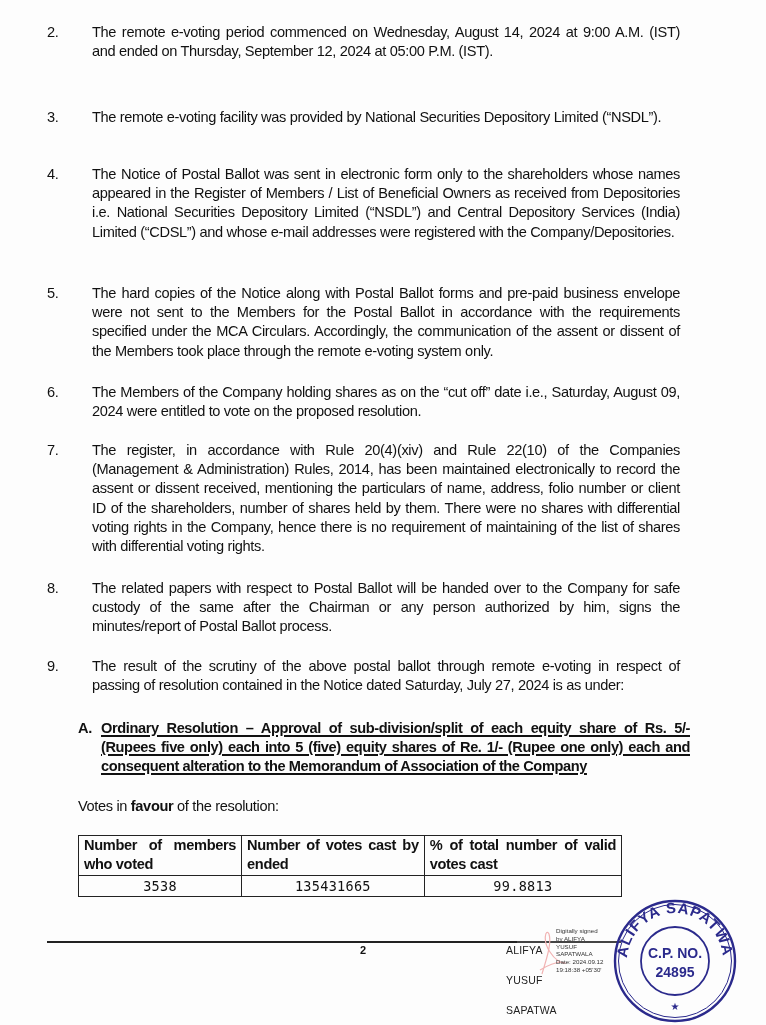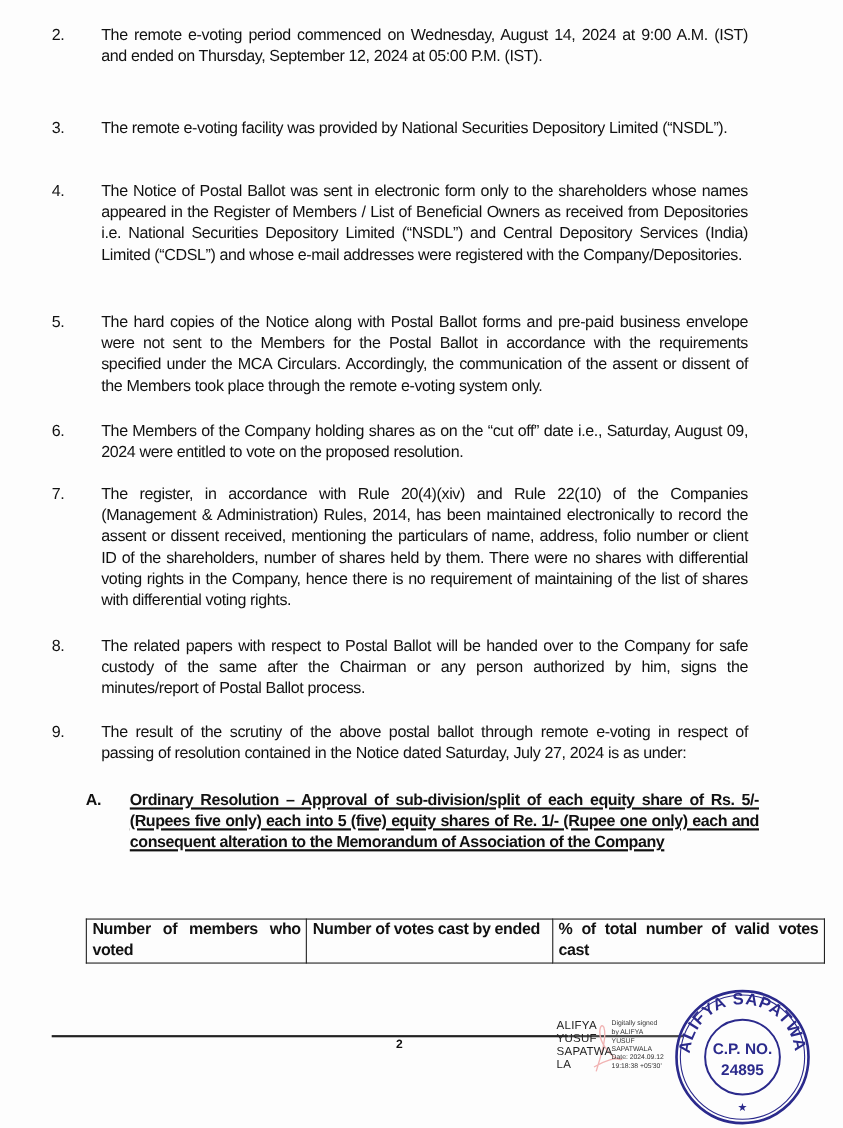--- a/index.html
+++ b/index.html
@@ -15,40 +15,40 @@
       font-size: 14.6px; line-height: 19.2px;
       letter-spacing: -0.35px;
     }
     .item .num { position: absolute; left: 0; top: 0; width: 28px; }
     .item .txt { margin-left: 45px; text-align: justify; text-align-last: left; }
     .sub {
       position: absolute; left: 78px; width: 612px;
       font-size: 14.6px; line-height: 19.2px; font-weight: bold; letter-spacing: -0.4px;
     }
     .sub .num { position: absolute; left: 0; top: 0; }
-    .sub .txt { margin-left: 40px; text-decoration: underline; text-decoration-thickness: 1.5px; text-underline-offset: 2px; text-align: justify; text-align-last: left; }
+    .sub .txt { margin-left: 23px; text-decoration: underline; text-decoration-thickness: 1.5px; text-underline-offset: 2px; text-align: justify; text-align-last: left; }
     .votes-label {
       position: absolute; left: 78px; top: 797px;
       font-size: 14.6px; line-height: 19px; letter-spacing: -0.35px;
     }
     .votes-label b { font-weight: bold; }
     table.vt {
-      position: absolute; left: 78px; top: 835px; width: 672px;
+      position: absolute; left: 78px; top: 835px; width: 544px;
       border-collapse: collapse; font-size: 14.6px; letter-spacing: -0.35px;
     }
     table.vt td, table.vt th {
       border: 1.4px solid #222; padding: 0 5px; vertical-align: top;
     }
     table.vt th { font-weight: bold; text-align: justify; text-align-last: left; line-height: 19px; height: 39px; }
     table.vt td { text-align: center; font-family: "DejaVu Sans Mono", "Liberation Mono", monospace; font-size: 13.5px; height: 20px; line-height: 20px; letter-spacing: 0.3px; }
     .footer-line { position: absolute; left: 47px; top: 941px; width: 470px; height: 2px; background: #222; }
     .footer-line2 { position: absolute; left: 517px; top: 941px; width: 104px; height: 1.5px; background: #444; }
     .page-num { position: absolute; left: 360px; top: 944px; font-size: 11px; font-weight: bold; }
     .signer { position: absolute; left: 506px; top: 926px; font-size: 10.5px; line-height: 12px; color: #222; }
-    .signer-name div { letter-spacing: 0.2px; }
+    .signer-name div { letter-spacing: 0.2px; margin-top: 18px; }
     .dig { position: absolute; left: 556px; top: 927px; font-size: 6.2px; line-height: 7.8px; color: #333; }
     .pdf-mark { position: absolute; left: 536px; top: 930px; width: 30px; height: 46px; }
     .stamp { position: absolute; left: 610px; top: 897px; width: 130px; height: 128px; }
   </style>
 </head>
 <body>
 
 <div class="page">
 
   <div class="item" style="top:23px">
@@ -89,32 +89,38 @@
   <div class="item" style="top:657px">
     <span class="num">9.</span>
     <div class="txt">The result of the scrutiny of the above postal ballot through remote e-voting in respect of passing of resolution contained in the Notice dated Saturday, July 27, 2024 is as under:</div>
   </div>
 
   <div class="sub" style="top:719px">
     <span class="num">A.</span>
     <div class="txt">Ordinary Resolution – Approval of sub-division/split of each equity share of Rs. 5/- (Rupees five only) each into 5 (five) equity shares of Re. 1/- (Rupee one only) each and consequent alteration to the Memorandum of Association of the Company</div>
   </div>
 
+  <div class="votes-label"><span>Votes in </span><b>favour</b><span> of the resolution:</span></div>
 
   <table class="vt">
     <colgroup>
       <col style="width:184px">
         <col style="width:205px">
         <col style="width:227px">
     </colgroup>
     <tbody>
         <tr>
       <th>Number of members who voted</th>
       <th>Number of votes cast by ended</th>
       <th>% of total number of valid votes cast</th>
+    </tr>
+    <tr>
+      <td>3538</td>
+      <td>135431665</td>
+      <td>99.8813</td>
     </tr>
   </tbody>
     </table>
 
   <div class="footer-line"></div>
   <div class="footer-line2"></div>
   <div class="page-num">2</div>
 
   <svg class="pdf-mark" viewBox="0 0 30 46">
     <path d="M6 44 C10 30, 16 14, 13 4 C10 -2, 6 10, 14 22 C19 30, 26 34, 29 33 C24 31, 14 34, 4 40" fill="none" stroke="#f1b3b3" stroke-width="1.2"></path>

